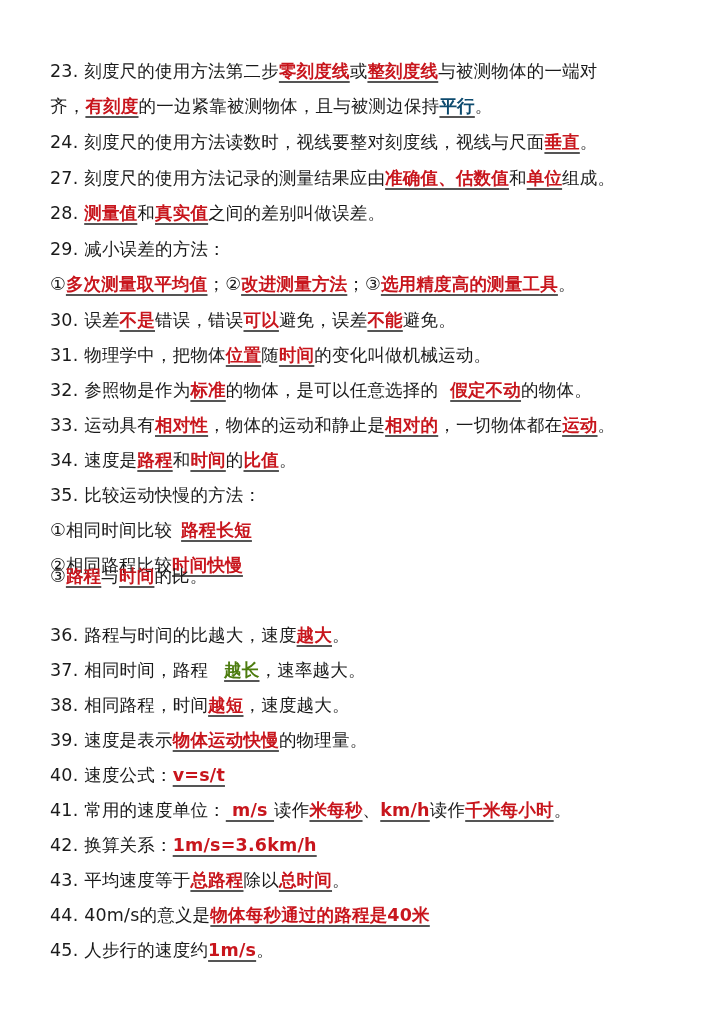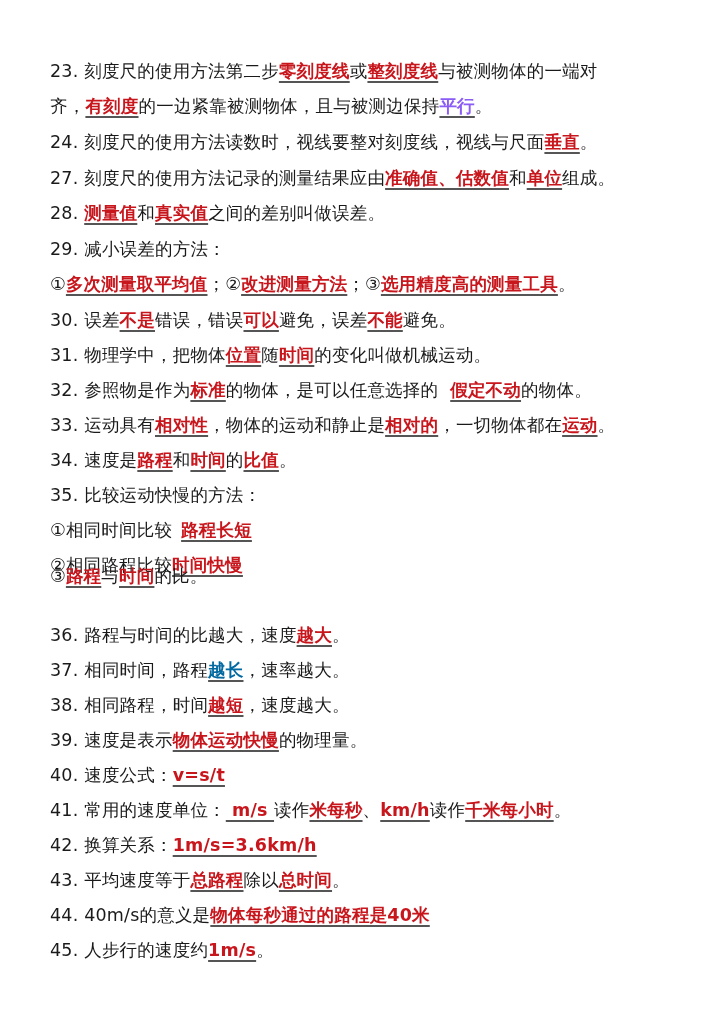--- a/index.html
+++ b/index.html
@@ -15,37 +15,37 @@
     color:#c8161d; font-weight:bold;
     text-decoration:underline; text-decoration-color:#555;
     text-decoration-thickness:1.5px; text-underline-offset:4px;
   }
 </style>
 </head>
 <body>
 
 <div class="page" id="page">
     <div class="line" style="top: 56px;"><span class="seg-n">23. 刻度尺的使用方法第二步</span><span class="seg-a" style="color: rgb(200, 22, 29);">零刻度线</span><span class="seg-n">或</span><span class="seg-a" style="color: rgb(200, 22, 29);">整刻度线</span><span class="seg-n">与被测物体的一端对</span></div>
-    <div class="line" style="top: 91px;"><span class="seg-n">齐，</span><span class="seg-a" style="color: rgb(200, 22, 29);">有刻度</span><span class="seg-n">的一边紧靠被测物体，且与被测边保持</span><span class="seg-a" style="color: #8b5cf6;">平行</span><span class="seg-n">。</span></div>
+    <div class="line" style="top: 91px;"><span class="seg-n">齐，</span><span class="seg-a" style="color: rgb(200, 22, 29);">有刻度</span><span class="seg-n">的一边紧靠被测物体，且与被测边保持</span><span class="seg-a" style="color: #0c4a6e;">平行</span><span class="seg-n">。</span></div>
     <div class="line" style="top: 127px;"><span class="seg-n">24. 刻度尺的使用方法读数时，视线要整对刻度线，视线与尺面</span><span class="seg-a" style="color: rgb(200, 22, 29);">垂直</span><span class="seg-n">。</span></div>
     <div class="line" style="top: 163px;"><span class="seg-n">27. 刻度尺的使用方法记录的测量结果应由</span><span class="seg-a" style="color: rgb(200, 22, 29);">准确值、估数值</span><span class="seg-n">和</span><span class="seg-a" style="color: rgb(200, 22, 29);">单位</span><span class="seg-n">组成。</span></div>
     <div class="line" style="top: 198px;"><span class="seg-n">28. </span><span class="seg-a" style="color: rgb(200, 22, 29);">测量值</span><span class="seg-n">和</span><span class="seg-a" style="color: rgb(200, 22, 29);">真实值</span><span class="seg-n">之间的差别叫做误差。</span></div>
     <div class="line" style="top: 234px;"><span class="seg-n">29. 减小误差的方法：</span></div>
     <div class="line" style="top: 269px;"><span class="seg-n">①</span><span class="seg-a" style="color: rgb(200, 22, 29);">多次测量取平均值</span><span class="seg-n">；②</span><span class="seg-a" style="color: rgb(200, 22, 29);">改进测量方法</span><span class="seg-n">；③</span><span class="seg-a" style="color: rgb(200, 22, 29);">选用精度高的测量工具</span><span class="seg-n">。</span></div>
     <div class="line" style="top: 305px;"><span class="seg-n">30. 误差</span><span class="seg-a" style="color: rgb(200, 22, 29);">不是</span><span class="seg-n">错误，错误</span><span class="seg-a" style="color: rgb(200, 22, 29);">可以</span><span class="seg-n">避免，误差</span><span class="seg-a" style="color: rgb(200, 22, 29);">不能</span><span class="seg-n">避免。</span></div>
     <div class="line" style="top: 340px;"><span class="seg-n">31. 物理学中，把物体</span><span class="seg-a" style="color: rgb(200, 22, 29);">位置</span><span class="seg-n">随</span><span class="seg-a" style="color: rgb(200, 22, 29);">时间</span><span class="seg-n">的变化叫做机械运动。</span></div>
     <div class="line" style="top: 375px;"><span class="seg-n">32. 参照物是作为</span><span class="seg-a" style="color: rgb(200, 22, 29);">标准</span><span class="seg-n">的物体，是可以任意选择的</span><span class="seg-a" style="color: rgb(200, 22, 29); margin-left: 12px;">假定不动</span><span class="seg-n">的物体。</span></div>
     <div class="line" style="top: 410px;"><span class="seg-n">33. 运动具有</span><span class="seg-a" style="color: rgb(200, 22, 29);">相对性</span><span class="seg-n">，物体的运动和静止是</span><span class="seg-a" style="color: rgb(200, 22, 29);">相对的</span><span class="seg-n">，一切物体都在</span><span class="seg-a" style="color: rgb(200, 22, 29);">运动</span><span class="seg-n">。</span></div>
     <div class="line" style="top: 445px;"><span class="seg-n">34. 速度是</span><span class="seg-a" style="color: rgb(200, 22, 29);">路程</span><span class="seg-n">和</span><span class="seg-a" style="color: rgb(200, 22, 29);">时间</span><span class="seg-n">的</span><span class="seg-a" style="color: rgb(200, 22, 29);">比值</span><span class="seg-n">。</span></div>
     <div class="line" style="top: 480px;"><span class="seg-n">35. 比较运动快慢的方法：</span></div>
     <div class="line" style="top: 515px;"><span class="seg-n">①相同时间比较</span><span class="seg-a" style="color: rgb(200, 22, 29); margin-left: 9px;">路程长短</span></div>
     <div class="line" style="top: 550px;"><span class="seg-n">②相同路程比较</span><span class="seg-a" style="color: rgb(200, 22, 29);">时间快慢</span></div>
     <div class="line" style="top: 561px;"><span class="seg-n">③</span><span class="seg-a" style="color: rgb(200, 22, 29);">路程</span><span class="seg-n">与</span><span class="seg-a" style="color: rgb(200, 22, 29);">时间</span><span class="seg-n">的比。</span></div>
     <div class="line" style="top: 620px;"><span class="seg-n">36. 路程与时间的比越大，速度</span><span class="seg-a" style="color: rgb(200, 22, 29);">越大</span><span class="seg-n">。</span></div>
-    <div class="line" style="top: 655px;"><span class="seg-n">37. 相同时间，路程</span><span class="seg-a" style="color: #0369a1;">越长</span><span class="seg-n">，速率越大。</span></div>
+    <div class="line" style="top: 655px;"><span class="seg-n">37. 相同时间，路程</span><span class="seg-a" style="color: #4d7c0f; margin-left: 16px;">越长</span><span class="seg-n">，速率越大。</span></div>
     <div class="line" style="top: 690px;"><span class="seg-n">38. 相同路程，时间</span><span class="seg-a" style="color: rgb(200, 22, 29);">越短</span><span class="seg-n">，速度越大。</span></div>
     <div class="line" style="top: 725px;"><span class="seg-n">39. 速度是表示</span><span class="seg-a" style="color: rgb(200, 22, 29);">物体运动快慢</span><span class="seg-n">的物理量。</span></div>
     <div class="line" style="top: 760px;"><span class="seg-n">40. 速度公式：</span><span class="seg-a" style="color: rgb(200, 22, 29);">v=s/t</span></div>
     <div class="line" style="top: 795px;"><span class="seg-n">41. 常用的速度单位：</span><span class="seg-a" style="color: rgb(200, 22, 29);"> m/s </span><span class="seg-n">读作</span><span class="seg-a" style="color: rgb(200, 22, 29);">米每秒</span><span class="seg-n">、</span><span class="seg-a" style="color: rgb(200, 22, 29);">km/h</span><span class="seg-n">读作</span><span class="seg-a" style="color: rgb(200, 22, 29);">千米每小时</span><span class="seg-n">。</span></div>
     <div class="line" style="top: 830px;"><span class="seg-n">42. 换算关系：</span><span class="seg-a" style="color: rgb(200, 22, 29);">1m/s=3.6km/h</span></div>
     <div class="line" style="top: 865px;"><span class="seg-n">43. 平均速度等于</span><span class="seg-a" style="color: rgb(200, 22, 29);">总路程</span><span class="seg-n">除以</span><span class="seg-a" style="color: rgb(200, 22, 29);">总时间</span><span class="seg-n">。</span></div>
     <div class="line" style="top: 900px;"><span class="seg-n">44. 40m/s的意义是</span><span class="seg-a" style="color: rgb(200, 22, 29);">物体每秒通过的路程是40米</span></div>
     <div class="line" style="top: 935px;"><span class="seg-n">45. 人步行的速度约</span><span class="seg-a" style="color: rgb(200, 22, 29);">1m/s</span><span class="seg-n">。</span></div>
   </div>
 

